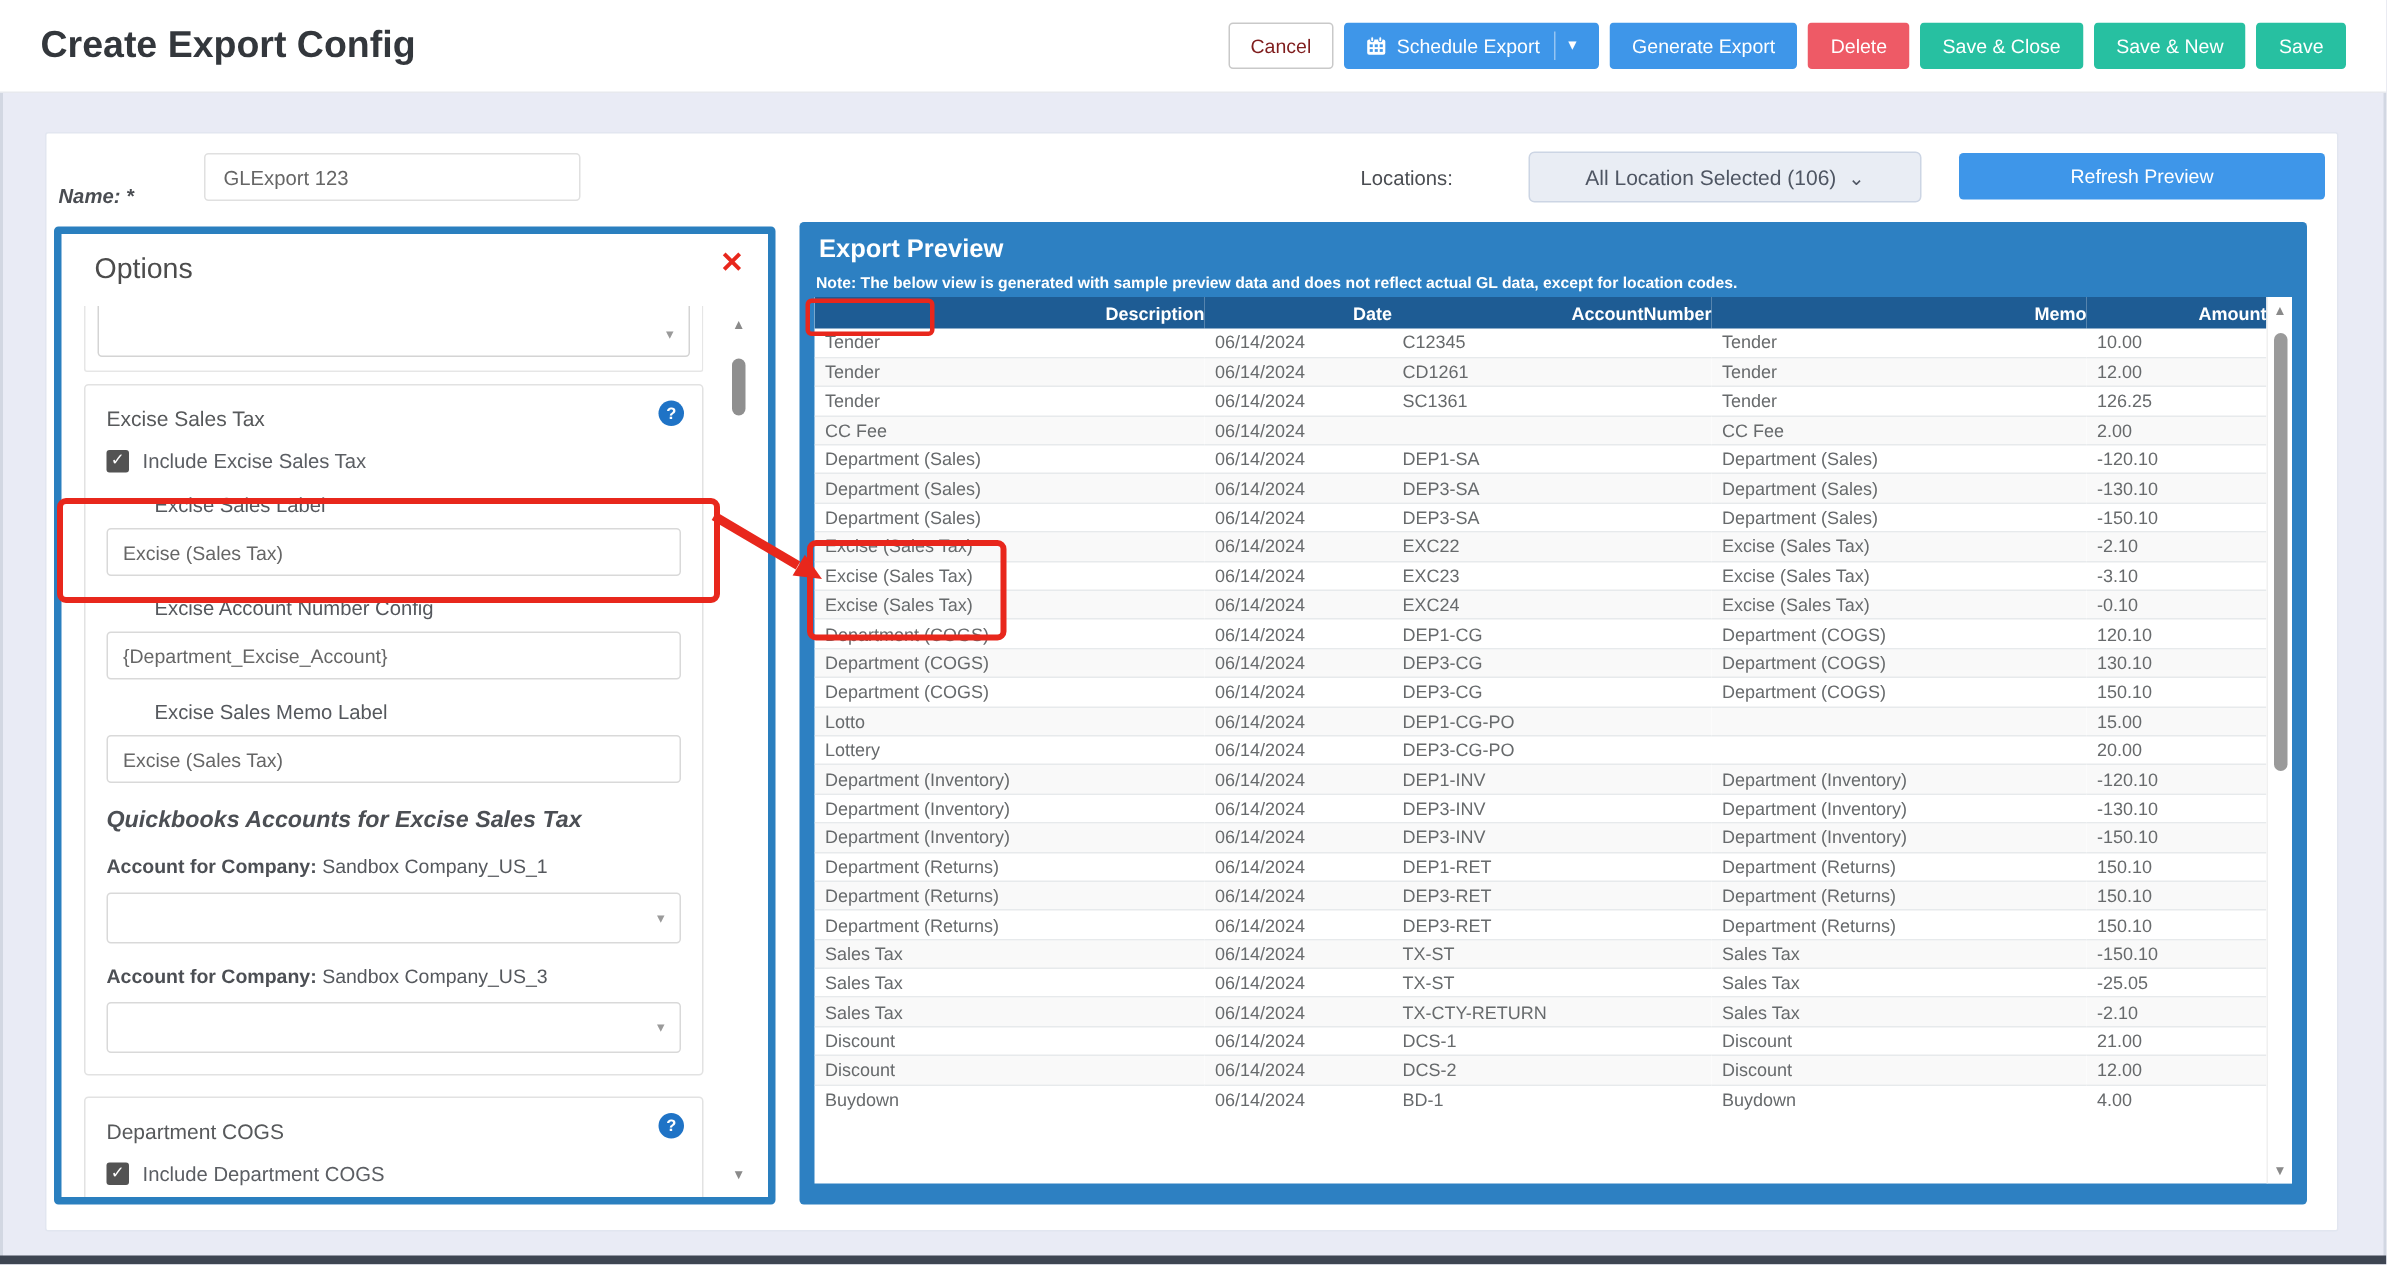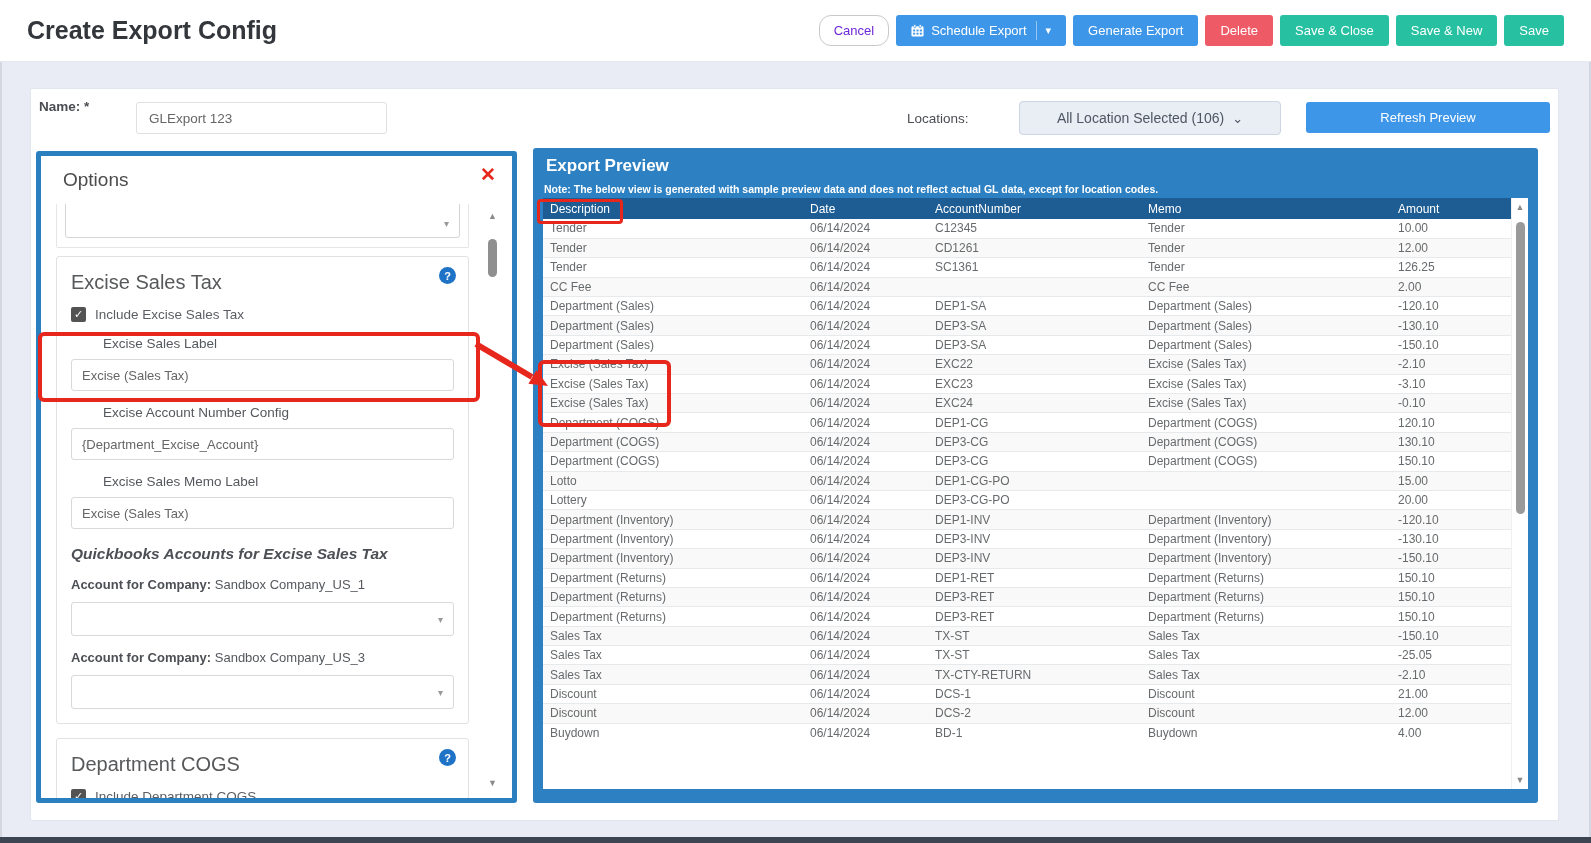--- a/index.html
+++ b/index.html
@@ -8,34 +8,34 @@
           overflow: hidden; box-shadow: inset 0 0 0 2px #d2d7e2; }
 
   
   .topbar { height: 62px; background: #fff; border-bottom: 1px solid #e7e9ee;
             display: flex; align-items: center; padding: 0 27px; position: relative; z-index: 5; }
   .topbar h1 { font-size: 25px; color: #33373c; font-weight: 700; flex: 1; }
   .toolbar { display: flex; gap: 7px; }
   .btn { height: 31px; padding: 0 14px; border-radius: 3px; font-size: 13px;
          border: 1px solid transparent; display: inline-flex; align-items: center;
          gap: 7px; cursor: pointer; font-family: inherit; white-space: nowrap; }
-  .btn-default { background: #fff; border-color: #c9c9c9; color: #6d28d9; border-radius: 12px; }
+  .btn-default { background: #fff; border-color: #c9c9c9; color: #7f1d1d; }
   .btn-blue { background: var(--accent-blue, #3e96e9); color: #fff; }
   .btn-red  { background: var(--danger-red, #ee5a66); color: #fff; }
   .btn-teal { background: var(--teal, #27c0a1); color: #fff; }
   .split-divider { width: 1px; align-self: stretch; background: rgba(255,255,255,.45); margin: 5px 2px; }
   .btn .chev { font-size: 11px; line-height: 1; }
 
   
   .content { position: relative; height: 781px; }
   .card { position: absolute; left: 30px; top: 26px; width: 1529px; height: 733px;
           background: #fff; border: 1px solid #e2e6f0; border-radius: 2px; }
 
   .form-label { position: absolute; font-size: 13.5px; color: #4a4d52; font-weight: 700; }
-  .lbl-name { left: 8px; top: 10px; }
+  .lbl-name { left: 8px; top: 34px; font-style: italic; }
   .lbl-loc  { left: 876px; top: 22px; font-weight: 400; }
   .name-input { position: absolute; left: 105px; top: 13px; width: 251px; height: 32px;
                 border: 1px solid #e0e0e0; border-radius: 3px; padding: 0 12px;
                 font-size: 13.5px; color: #666; font-family: inherit; }
   .locations-select { position: absolute; left: 988px; top: 12px; width: 262px; height: 34px;
                 background: #e9edf4; border: 1px solid #ccd5e4; border-radius: 4px;
                 display: flex; align-items: center; justify-content: center; gap: 8px;
                 font-size: 14px; color: #4f5663; cursor: pointer; }
   .locations-select .chev { font-size: 13px; color: #4f5663; }
   .refresh-btn { position: absolute; left: 1275px; top: 13px; width: 244px; height: 31px;
@@ -54,21 +54,21 @@
               border-radius: 0 0 2px 2px; position: relative; overflow: hidden; }
   .cut-select { position: absolute; left: 8px; right: 8px; bottom: 9px; height: 40px;
                 border: 1px solid #d4d4d4; border-radius: 3px; }
   .select-caret { position: absolute; right: 10px; top: 50%; transform: translateY(-50%);
                   font-size: 10px; color: #9a9a9a; }
   .cut-select .select-caret { top: auto; bottom: 8px; transform: none; }
 
   .opt-card { width: 413px; border: 1px solid #e2e2e2; border-radius: 3px; margin-top: 8px;
               padding: 12px 14px 14px; position: relative; background: #fff; }
   .opt-card + .opt-card { margin-top: 14px; }
-  .opt-heading { font-size: 20px; font-weight: 400; color: #57595b; margin-top: 2px; }
+  .opt-heading { font-size: 14px; font-weight: 400; color: #57595b; margin-top: 2px; }
   .help-icon { position: absolute; right: 12px; top: 10px; width: 17px; height: 17px;
                border-radius: 50%; background: #1f73c6; color: #fff; font-size: 11px;
                font-weight: 700; display: flex; align-items: center; justify-content: center; cursor: pointer; }
   .check-row { display: flex; align-items: center; gap: 9px; margin-top: 13px;
                font-size: 13.5px; color: #5b5e63; }
   .checkbox { width: 15px; height: 15px; background: #535353; border-radius: 2px; color: #fff;
               font-size: 11px; line-height: 1; display: flex; align-items: center;
               justify-content: center; cursor: pointer; flex: 0 0 15px; }
   .field-label { font-size: 13.5px; color: #55585d; margin-top: 14px; margin-left: 32px; }
   .text-input { width: 100%; height: 32px; border: 1px solid #d9d9d9; border-radius: 3px;
@@ -88,21 +88,21 @@
 
   
   .preview-panel { position: absolute; left: 502px; top: 59px; width: 1005px; height: 655px;
                    background: var(--preview-blue, #2d80c2); border-radius: 3px; }
   .preview-title { position: absolute; left: 13px; top: 8px; font-size: 17px; font-weight: 700; color: #fff; }
   .preview-note  { position: absolute; left: 11px; top: 35px; font-size: 10.5px; font-weight: 700; color: #fff; }
   .table-wrap { position: absolute; left: 10px; top: 50px; width: 985px; height: 591px;
                 background: #fff; display: flex; overflow: hidden; }
   .preview-table { width: 968px; border-collapse: collapse; table-layout: fixed; align-self: flex-start; }
   .preview-table th { background: var(--table-header-blue, #1e5c94); color: #fff; font-size: 12px;
-                      font-weight: 400; text-align: left; height: 21px; padding: 0 0 0 7px; cursor: pointer; }
+                      font-weight: 700; text-align: right; height: 21px; padding: 0 0 0 7px; cursor: pointer; }
   .preview-table td { font-size: 12px; color: #676a6c; height: 19.4px; padding: 0 0 0 7px;
                       border-top: 1px solid #e7eaec; white-space: nowrap; overflow: hidden; }
   .preview-table tbody tr:first-child td { border-top: none; }
   .preview-table tbody tr:nth-child(even) { background: #f9f9f9; }
   .table-rail { width: 17px; position: relative; background: #fff; border-left: 1px solid #f0f0f0; }
   .table-rail .rail-arrow.up { top: 4px; } .table-rail .rail-arrow.dn { bottom: 4px; }
   .table-thumb { position: absolute; left: 4px; top: 24px; width: 9px; height: 292px;
                  background: #9a9a9a; border-radius: 5px; cursor: pointer; }
 
   

